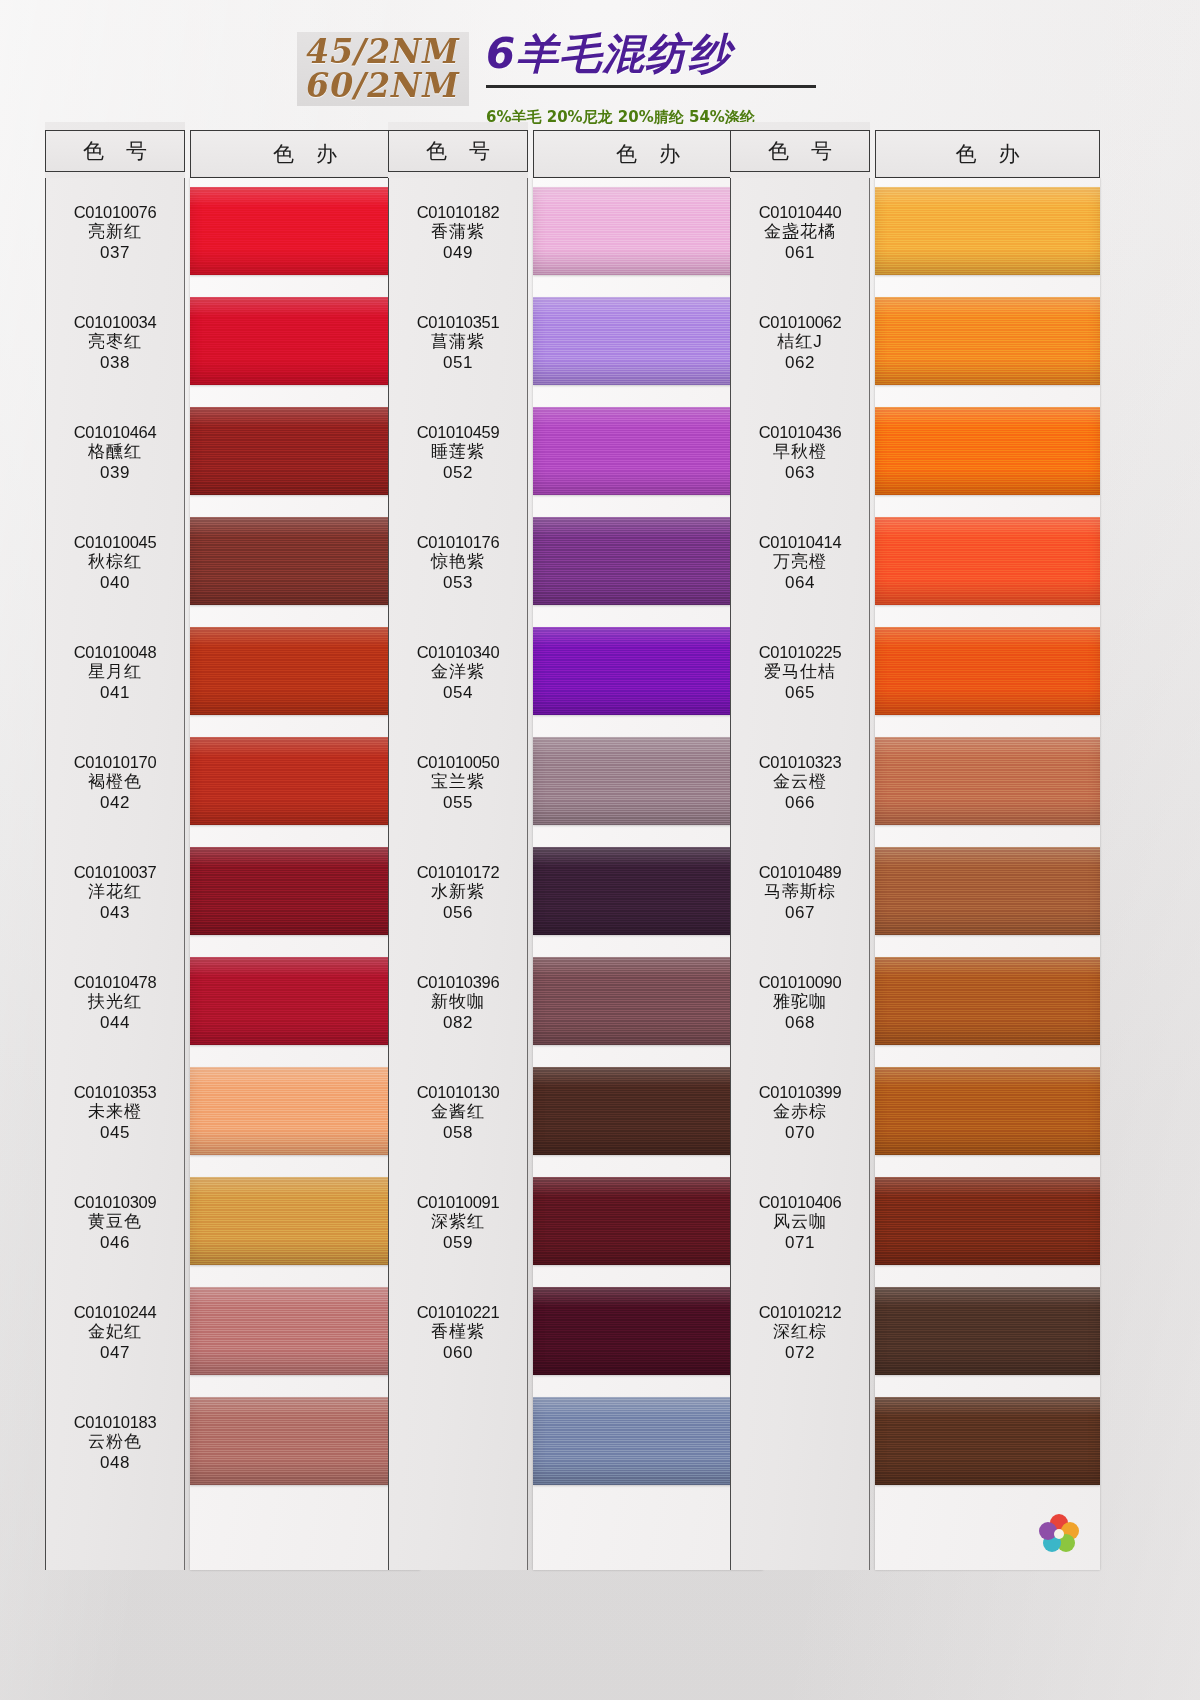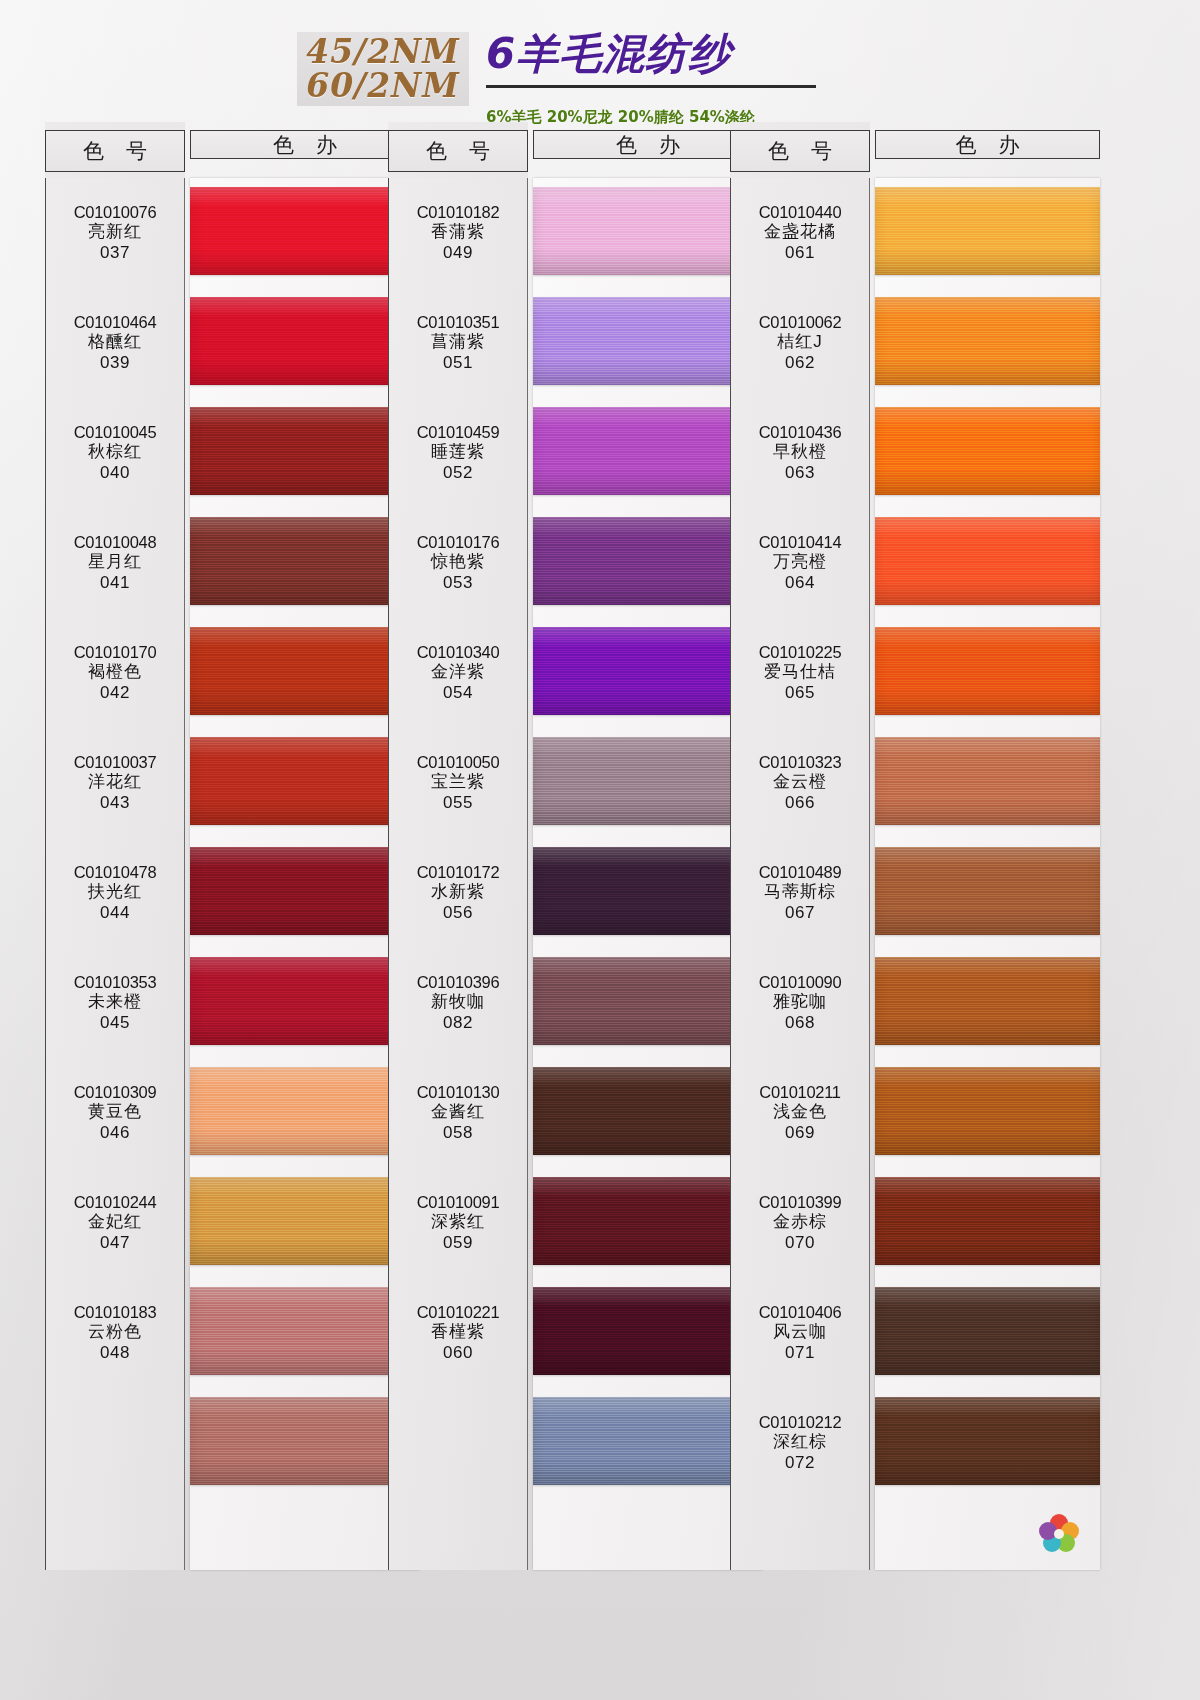--- a/index.html
+++ b/index.html
@@ -95,24 +95,24 @@
   .code-cell .c2{font-size:17px;color:#161616;letter-spacing:1px;}
   .code-cell .c3{font-size:17px;color:#161616;letter-spacing:0.5px;}
 
   
   .samp-col{position:absolute;top:0;}
   .b1 .samp-col{left:145px;width:230px;}
   .b2 .samp-col{left:145px;width:230px;}
   .b3 .samp-col{left:145px;width:225px;}
 
   .samp-head{
-    position:absolute;left:0;top:8px;height:29px;width:100%;
+    position:absolute;left:0;top:8px;height:48px;width:100%;
     border:1px solid #3a3a3a;
     background:linear-gradient(180deg,#efeded,#e7e5e5);
-    display:flex;align-items:flex-start;justify-content:center;
+    display:flex;align-items:center;justify-content:center;
     box-sizing:border-box;
   }
   .samp-body{
     position:absolute;left:0;top:56px;width:100%;height:1392px;
     background:linear-gradient(100deg,#fbfafa 0%,#f6f4f4 40%,#efeded 100%);
     box-shadow:0 0 2px rgba(0,0,0,.22);
     overflow:hidden;
   }
   .swatch-slot{height:110px;position:relative;}
   .swatch{
@@ -165,20 +165,25 @@
       <div class="code-head">
         <span class="head-cn">色 号</span>
       </div>
       <div class="code-body">
           <div class="code-cell">
             <div class="c1">C01010076</div>
             <div class="c2">亮新红</div>
             <div class="c3">037</div>
           </div>
           <div class="code-cell">
+            <div class="c1">C01010034</div>
+            <div class="c2">亮枣红</div>
+            <div class="c3">038</div>
+          </div>
+          <div class="code-cell">
             <div class="c1">C01010464</div>
             <div class="c2">格醺红</div>
             <div class="c3">039</div>
           </div>
           <div class="code-cell">
             <div class="c1">C01010045</div>
             <div class="c2">秋棕红</div>
             <div class="c3">040</div>
           </div>
           <div class="code-cell">
@@ -414,25 +419,20 @@
           </div>
           <div class="code-cell">
             <div class="c1">C01010489</div>
             <div class="c2">马蒂斯棕</div>
             <div class="c3">067</div>
           </div>
           <div class="code-cell">
             <div class="c1">C01010090</div>
             <div class="c2">雅驼咖</div>
             <div class="c3">068</div>
-          </div>
-          <div class="code-cell">
-            <div class="c1">C01010211</div>
-            <div class="c2">浅金色</div>
-            <div class="c3">069</div>
           </div>
           <div class="code-cell">
             <div class="c1">C01010399</div>
             <div class="c2">金赤棕</div>
             <div class="c3">070</div>
           </div>
           <div class="code-cell">
             <div class="c1">C01010406</div>
             <div class="c2">风云咖</div>
             <div class="c3">071</div>

